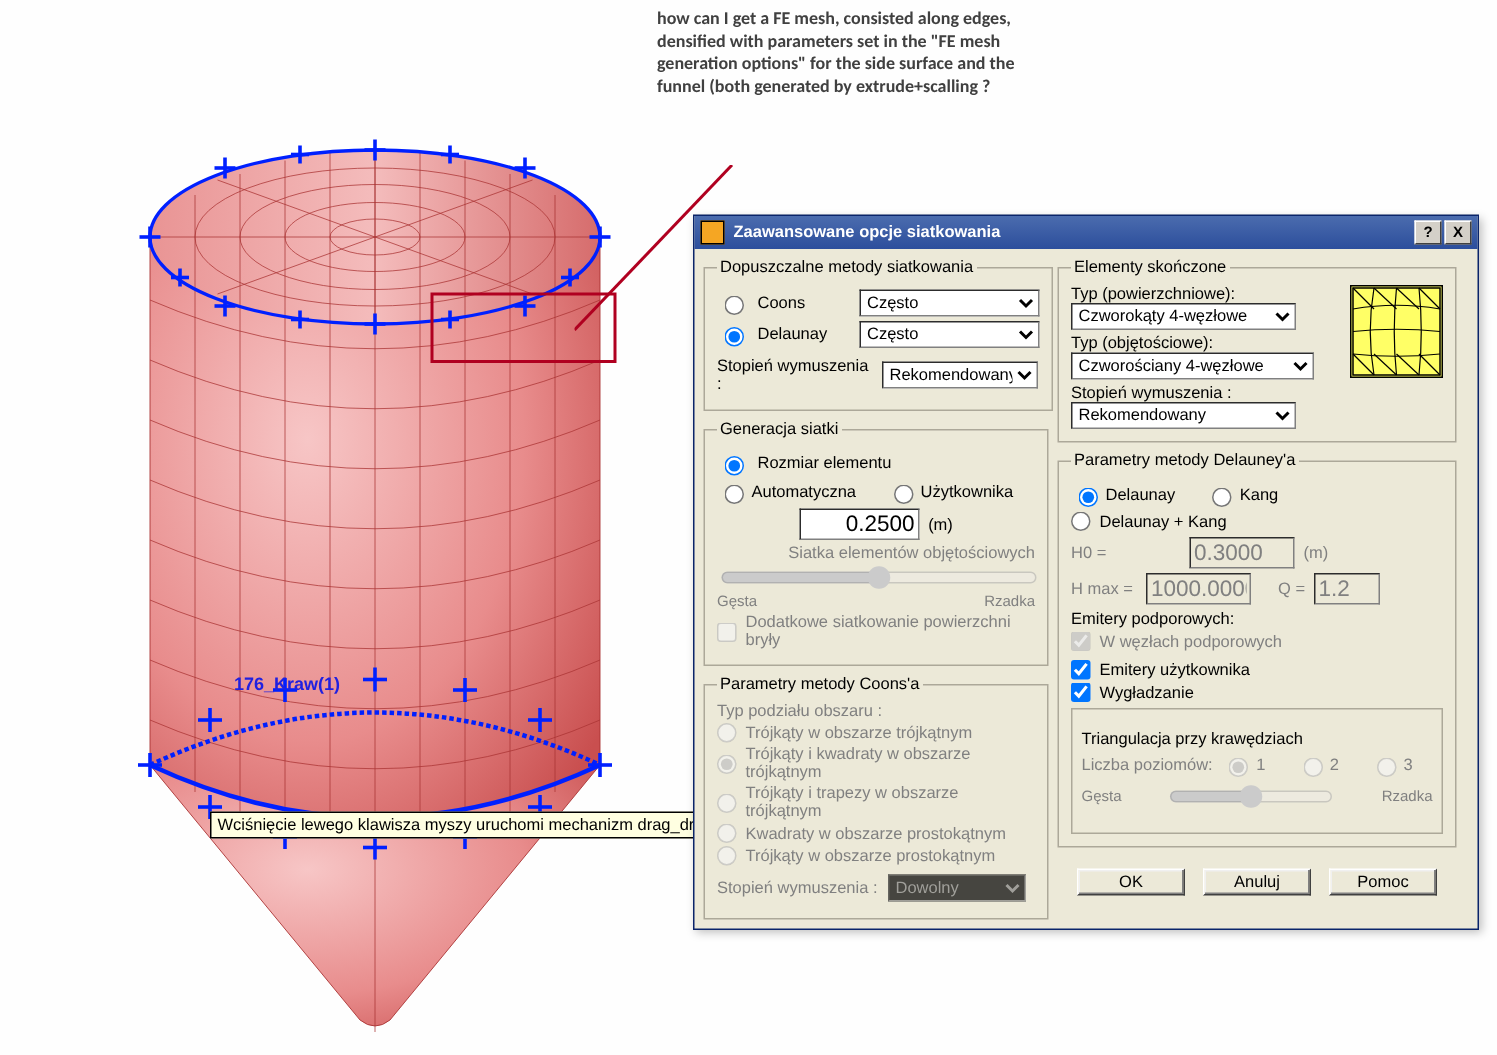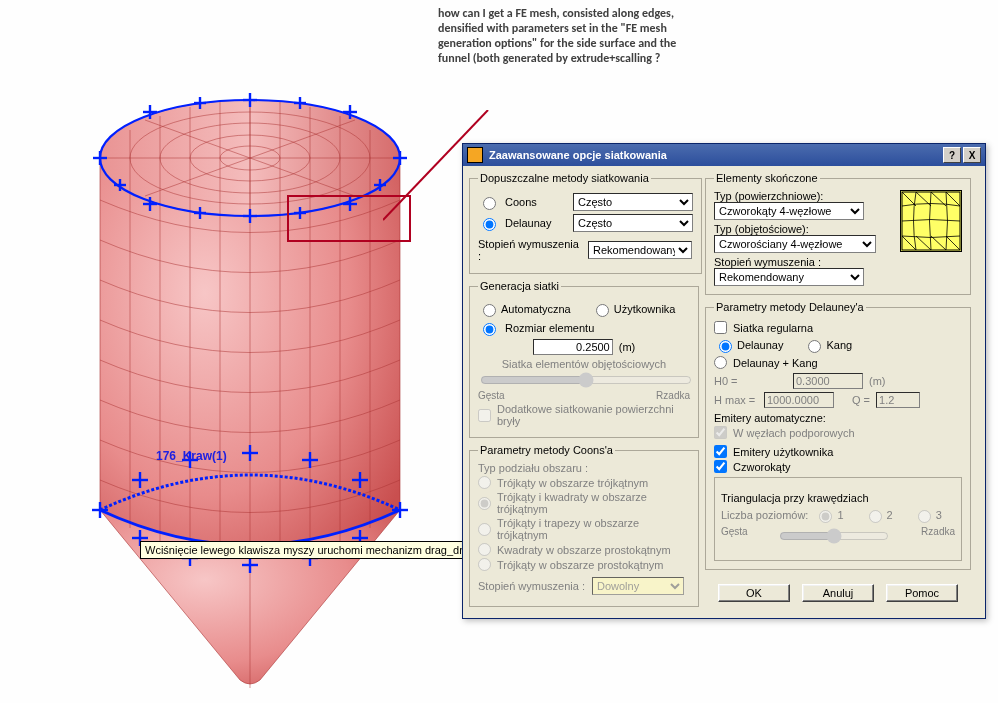--- a/index.html
+++ b/index.html
@@ -122,36 +122,36 @@
   .col-right { width: 266px; display:flex; flex-direction:column; gap:6px; }
   fieldset {
     border: 1px solid #aca899;
     padding: 6px 8px 8px;
     margin: 0;
   }
   legend { font-size: 11px; color: #000; }
   .row { display: flex; align-items: center; gap: 6px; margin: 3px 0; }
   .row label { flex: 0 0 auto; }
   input[type=text] {
-    font-size: 11px;
+    font-size: 15px;
     padding: 1px 2px;
     border: 1px inset #808080;
     background: #fff;
   }
   input[type=text][disabled] { background: #ece9d8; color: #808080; }
   select {
     font-size: 11px;
     border: 1px inset #808080;
     background: #fff;
     height: 18px;
   }
-  select[disabled] { background: #fef9c3; color: #808080; }
+  select[disabled] { background: #000000; color: #808080; }
   .disabled-text { color: #808080; }
   .slider { width: 100%; }
-  .slider-row { display:flex; justify-content:space-between; font-size:10px; color:#555;}
+  .slider-row { display:flex; justify-content:space-between; font-size:10px; color:#555;align-items:center;}
   .btnrow {
     display: flex;
     justify-content: center;
     gap: 12px;
     padding: 8px 4px 10px;
   }
   .btn {
     min-width: 72px;
     padding: 2px 7px;
     background: #ece9d8;
@@ -388,38 +388,38 @@
           <label style="width:104px">Stopień wymuszenia :</label>
           <select style="width:104px">
             <option>Rekomendowany</option>
           </select>
         </div>
       </fieldset>
 
       <fieldset>
         <legend>Generacja siatki</legend>
         <div class="row">
+          <input type="radio" name="g1" checked="" style="">
+          <label>Rozmiar elementu</label>
+        </div>
+        <div class="row">
           <span class="inline-radio">
               <input type="radio" name="g1" style="">
               <label>Automatyczna</label>
             </span>
           <span class="inline-radio">
               <input type="radio" name="g1" style="">
               <label>Użytkownika</label>
             </span>
         </div>
-        <div class="row">
-          <input type="radio" name="g1" checked="" style="">
-          <label>Rozmiar elementu</label>
-        </div>
         <div class="row" style="justify-content:center">
           <input type="text" style="width: 80px; text-align: right;" value="0.2500">
           <label>(m)</label>
         </div>
-        <div style="text-align:center;color:#808080" class="disabled-text">Siatka elementów objętościowych</div>
+        <div style="text-align:right;color:#808080" class="disabled-text">Siatka elementów objętościowych</div>
         <input type="range" class="slider" min="0" max="10" value="5" disabled="" style="">
         <div class="slider-row">
           <span class="disabled-text">Gęsta</span>
           <span class="disabled-text">Rzadka</span>
         </div>
         <div class="checkline grayout">
           <input type="checkbox" disabled="" style="">
           <label>Dodatkowe siatkowanie powierzchni bryły</label>
         </div>
       </fieldset>
@@ -488,24 +488,20 @@
                   <line x1="30" y1="45" x2="45" y2="59"></line>
                   <line x1="45" y1="45" x2="59" y2="59"></line>
               </g>
             </svg>
           </div>
         </div>
       </fieldset>
 
       <fieldset>
         <legend>Parametry metody Delauney'a</legend>
-        <div class="checkline">
-            <input type="checkbox" style="">
-            <label>Siatka regularna</label>
-          </div>
         <div class="row">
           <span class="inline-radio">
               <input type="radio" name="d1" checked="" style="">
               <label>Delaunay</label>
             </span>
           <span class="inline-radio">
               <input type="radio" name="d1" style="">
               <label>Kang</label>
             </span>
         </div>
@@ -519,33 +515,33 @@
           <input type="text" disabled="" style="width: 70px; margin-left: 29px;" value="0.3000">
           <label>(m)</label>
         </div>
         <div class="row grayout">
           <label style="width:44px">H max =</label>
           <input type="text" disabled="" style="width: 70px;" value="1000.0000">
           <label style="margin-left:12px">Q =</label>
           <input type="text" disabled="" style="width: 44px;" value="1.2">
         </div>
 
-        <div style="margin-top:4px">Emitery automatyczne:</div>
+        <div style="margin-top:4px">Emitery podporowych:</div>
         <div class="checkline grayout">
             <input type="checkbox" disabled="" checked="" style="">
             <label>W węzłach podporowych</label>
           </div>
 
         <div class="checkline" style="margin-top:6px">
             <input type="checkbox" checked="" style="">
             <label>Emitery użytkownika</label>
           </div>
         <div class="checkline">
             <input type="checkbox" checked="" style="">
-            <label>Czworokąty</label>
+            <label>Wygładzanie</label>
           </div>
 
         <div class="tri-box grayout" style="margin-top:4px">
           <div>Triangulacja przy krawędziach</div>
           <div class="row">
             <label>Liczba poziomów:</label>
             <span class="inline-radio">
                 <input type="radio" name="lv" disabled="" checked="" style="">
                 <label>1</label>
               </span>

